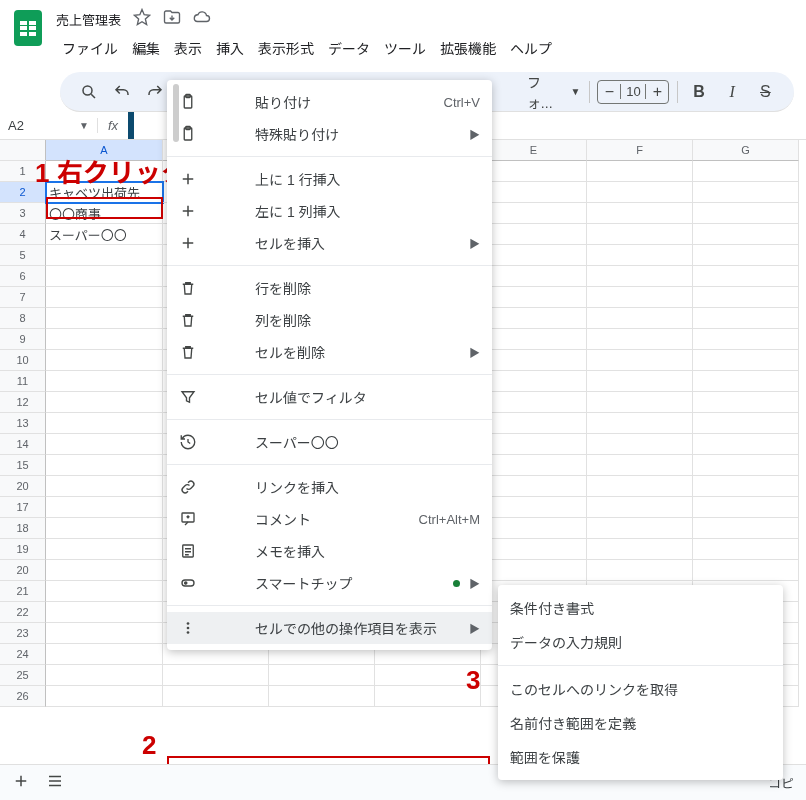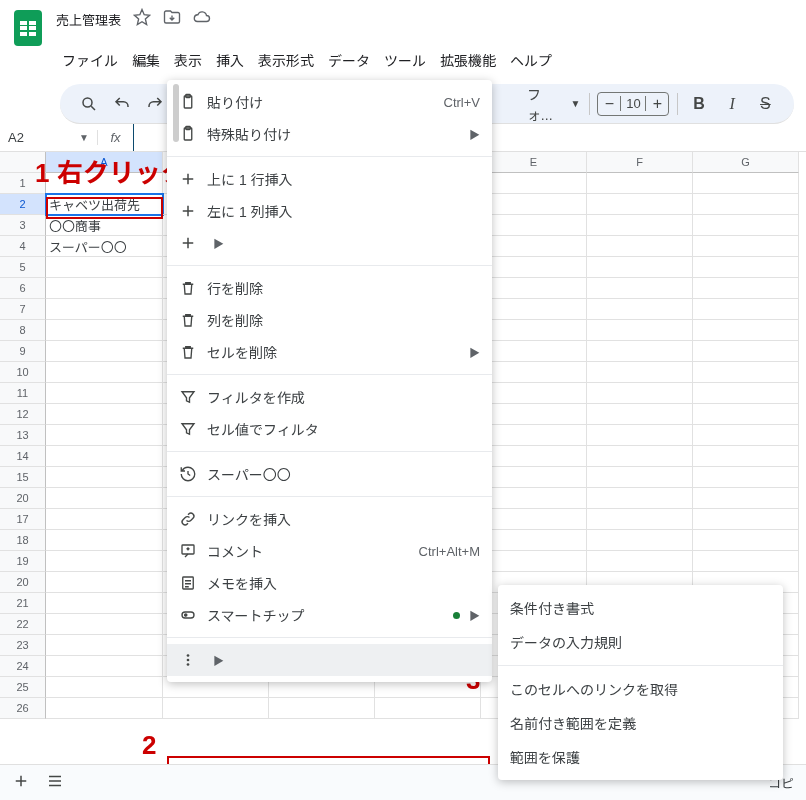--- a/index.html
+++ b/index.html
@@ -10,34 +10,34 @@
 .logo-box { width: 28px; height: 36px; background: #0f9d58; border-radius: 4px; display: flex; align-items: center; justify-content: center; }
 .logo-grid { display: grid; grid-template-columns: repeat(2, 7px); grid-template-rows: repeat(3, 4px); gap: 1.5px; }
 .logo-grid span { background: #fff; }
 
 .title-area { margin-left: 8px; }
 .title-row { display: flex; align-items: center; gap: 12px; }
 .doc-title { font-size: 13px; color: #202124; }
 .title-icons { display: flex; gap: 12px; color: #5f6368; }
 .title-icons svg { width: 18px; height: 18px; }
 
-.menubar { display: flex; gap: 2px; margin-top: 16px; font-size: 14px; color: #202124; }
+.menubar { display: flex; gap: 2px; margin-top: 4px; font-size: 14px; color: #202124; }
 .menubar span { padding: 4px 6px; cursor: pointer; }
 
 .toolbar { display: flex; align-items: center; gap: 8px; padding: 6px 16px; border-bottom: 1px solid #e0e0e0; color: #444746; background: #edf2fa; border-radius: 24px; margin: 6px 12px 0 60px; height: 40px; }
 .toolbar .tb-item { width: 28px; height: 28px; display: flex; align-items: center; justify-content: center; cursor: pointer; }
 .toolbar svg { width: 18px; height: 18px; }
 .tb-sep { width: 1px; height: 22px; background: #c7c7c7; }
 .font-size-box { display: flex; align-items: center; border: 1px solid #747775; border-radius: 4px; height: 24px; }
 .font-size-box .btn { width: 22px; text-align: center; cursor: pointer; }
 .font-size-box .val { width: 26px; text-align: center; border-left: 1px solid #747775; border-right: 1px solid #747775; font-size: 13px; }
 
 .namebox-row { display: flex; align-items: center; border-bottom: 1px solid #e0e0e0; height: 28px; }
 .namebox { width: 98px; display: flex; align-items: center; justify-content: space-between; padding: 0 8px; border-right: 1px solid #e0e0e0; font-size: 13px; color: #3c4043; }
-.fx { width: 36px; text-align: center; color: #5f6368; font-style: italic; font-size: 13px; border-right: 1px solid #0c4a6e; height: 100%; display: flex; align-items: center; justify-content: center; }
+.fx { width: 36px; text-align: center; color: #5f6368; font-style: italic; font-size: 13px; border-right: 6px solid #0c4a6e; height: 100%; display: flex; align-items: center; justify-content: center; }
 
 .grid { display: flex; position: relative; }
 .row-headers { width: 46px; }
 .row-headers .rh, .corner { height: 21px; border-bottom: 1px solid #e1e1e1; border-right: 1px solid #c0c0c0; background: #f8f9fa; font-size: 11px; color: #5f6368; display: flex; align-items: center; justify-content: center; }
 .rh.sel { background: #d3e3fd; color: #0b57d0; }
 .corner { width: 46px; }
 
 .cols-and-cells { flex: 1; position: relative; }
 .col-headers { display: flex; }
 .col-headers .ch { height: 21px; border-bottom: 1px solid #c0c0c0; border-right: 1px solid #e1e1e1; background: #f8f9fa; font-size: 11px; color: #5f6368; display: flex; align-items: center; justify-content: center; }
@@ -49,21 +49,21 @@
 
 .sel-cell { outline: 2px solid #1a73e8; outline-offset: -1px; }
 
 .annotation { position: absolute; color: #c00; font-weight: bold; pointer-events: none; font-size: 26px; }
 .red-box { position: absolute; border: 2.5px solid #c00; pointer-events: none; }
 
 .context-menu { position: absolute; background: #fff; border-radius: 4px; box-shadow: 0 2px 10px rgba(0,0,0,.25); width: 325px; padding: 6px 0; font-size: 14px; color: #3c4043; z-index: 50; }
 .cm-item { display: flex; align-items: center; height: 32px; padding: 0 12px; cursor: pointer; }
 .cm-item .ic { width: 28px; display: flex; align-items: center; justify-content: flex-start; color: #444746; }
 .cm-item .ic svg { width: 18px; height: 18px; }
-.cm-item .lbl { flex: 1; }
+.cm-item .lbl { flex: 1; margin-left: 48px; }
 .cm-item .sc { color: #5f6368; font-size: 13px; }
 .cm-item .arr { color: #5f6368; font-size: 11px; margin-left: 6px; }
 .cm-sep { height: 1px; background: #e8eaed; margin: 6px 0; }
 .cm-item.hover { background: #eef0f2; }
 
 .submenu { position: absolute; background: #fff; border-radius: 4px; box-shadow: 0 2px 10px rgba(0,0,0,.25); width: 285px; padding: 6px 0; font-size: 14px; color: #3c4043; z-index: 60; }
 .sm-item { height: 34px; display: flex; align-items: center; padding: 0 12px; cursor: pointer; }
 
 .scroll-track { position: absolute; right: 313px; top: 0; bottom: 0; width: 6px; }
 .scroll-thumb { position: absolute; top: 4px; width: 6px; height: 58px; background: #cdcdcd; border-radius: 3px; }
@@ -491,20 +491,21 @@
           </svg>
         </span>
         <span class="lbl">左に 1 列挿入</span>
       </div>
       <div class="cm-item">
         <span class="ic">
           <svg viewBox="0 0 24 24" fill="none" stroke="currentColor" stroke-width="2">
             <path d="M12 5v14M5 12h14"></path>
           </svg>
         </span>
+        <span class="lbl">セルを挿入</span>
         <span class="arr">▶</span>
       </div>
       <div class="cm-sep"></div>
       <div class="cm-item">
         <span class="ic">
           <svg viewBox="0 0 24 24" fill="none" stroke="currentColor" stroke-width="1.8">
             <path d="M5 7h14M9 7V5h6v2M7 7l1 13h8l1-13"></path>
           </svg>
         </span>
         <span class="lbl">行を削除</span>
@@ -520,28 +521,20 @@
       <div class="cm-item">
         <span class="ic">
           <svg viewBox="0 0 24 24" fill="none" stroke="currentColor" stroke-width="1.8">
             <path d="M5 7h14M9 7V5h6v2M7 7l1 13h8l1-13"></path>
           </svg>
         </span>
         <span class="lbl">セルを削除</span>
         <span class="arr">▶</span>
       </div>
       <div class="cm-sep"></div>
-      <div class="cm-item">
-        <span class="ic">
-          <svg viewBox="0 0 24 24" fill="none" stroke="currentColor" stroke-width="1.8">
-            <path d="M4 5h16l-6 8v6l-4-2v-4z"></path>
-          </svg>
-        </span>
-        <span class="lbl">フィルタを作成</span>
-      </div>
       <div class="cm-item">
         <span class="ic">
           <svg viewBox="0 0 24 24" fill="none" stroke="currentColor" stroke-width="1.8">
             <path d="M4 5h16l-6 8v6l-4-2v-4z"></path>
           </svg>
         </span>
         <span class="lbl">セル値でフィルタ</span>
       </div>
       <div class="cm-sep"></div>
       <div class="cm-item">
@@ -595,20 +588,21 @@
       </div>
       <div class="cm-sep"></div>
       <div class="cm-item hover">
         <span class="ic">
           <svg viewBox="0 0 24 24" fill="currentColor">
             <circle cx="12" cy="6" r="1.8"></circle>
             <circle cx="12" cy="12" r="1.8"></circle>
             <circle cx="12" cy="18" r="1.8"></circle>
           </svg>
         </span>
+        <span class="lbl">セルでの他の操作項目を表示</span>
         <span class="arr">▶</span>
       </div>
     </div>
 </div>
 
 <div class="annotation" style="left:142px; top:730px">2</div>
 <div class="red-box" style="left:167px; top:756px; width:323px; height:35px"></div>
 
 <div class="submenu" style="left:498px; top:585px">
   <div class="sm-item">条件付き書式</div>

